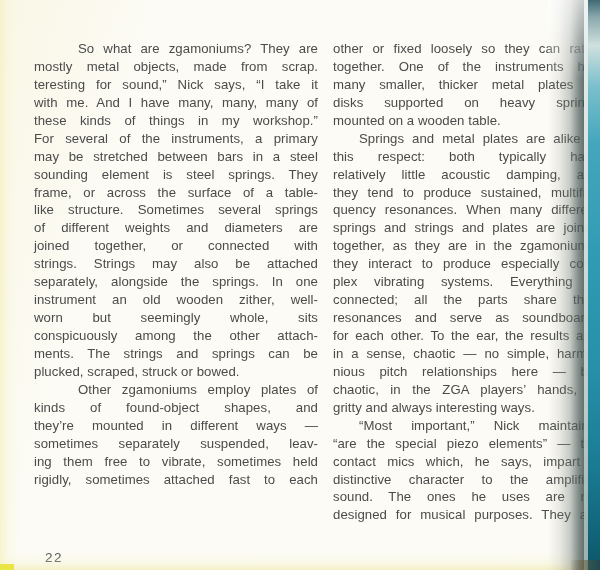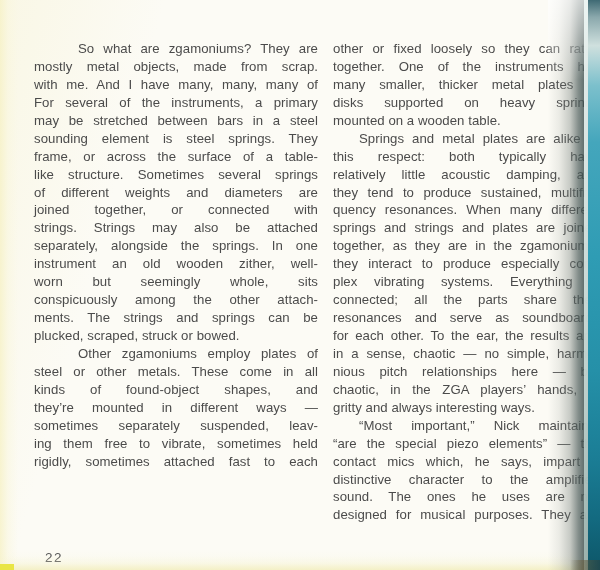--- a/index.html
+++ b/index.html
@@ -96,37 +96,38 @@
     filter:blur(0.6px);
   }
 </style>
 </head>
 <body>
 
 <div class="scan">
   <div class="column column-left" id="col-left">
       <div class="line indent">So what are zgamoniums? They are</div>
       <div class="line">mostly metal objects, made from scrap.</div>
+      <div class="line">teresting for sound,” Nick says, “I take it</div>
       <div class="line">with me. And I have many, many, many of</div>
+      <div class="line">these kinds of things in my workshop.”</div>
       <div class="line">For several of the instruments, a primary</div>
       <div class="line">may be stretched between bars in a steel</div>
       <div class="line">sounding element is steel springs. They</div>
       <div class="line">frame, or across the surface of a table-</div>
       <div class="line">like structure. Sometimes several springs</div>
       <div class="line">of different weights and diameters are</div>
       <div class="line">joined together, or connected with</div>
       <div class="line">strings. Strings may also be attached</div>
       <div class="line">separately, alongside the springs. In one</div>
       <div class="line">instrument an old wooden zither, well-</div>
       <div class="line">worn but seemingly whole, sits</div>
       <div class="line">conspicuously among the other attach-</div>
       <div class="line">ments. The strings and springs can be</div>
       <div class="line end">plucked, scraped, struck or bowed.</div>
       <div class="line indent">Other zgamoniums employ plates of</div>
-      <div class="line">steel or other metals. These come in all</div>
       <div class="line">kinds of found-object shapes, and</div>
       <div class="line">they’re mounted in different ways —</div>
       <div class="line">sometimes separately suspended, leav-</div>
       <div class="line">ing them free to vibrate, sometimes held</div>
       <div class="line">rigidly, sometimes attached fast to each</div>
     </div>
   <div class="column column-right" id="col-right">
       <div class="line">other or fixed loosely so they can rattle</div>
       <div class="line">together. One of the instruments has</div>
       <div class="line">many smaller, thicker metal plates or</div>

